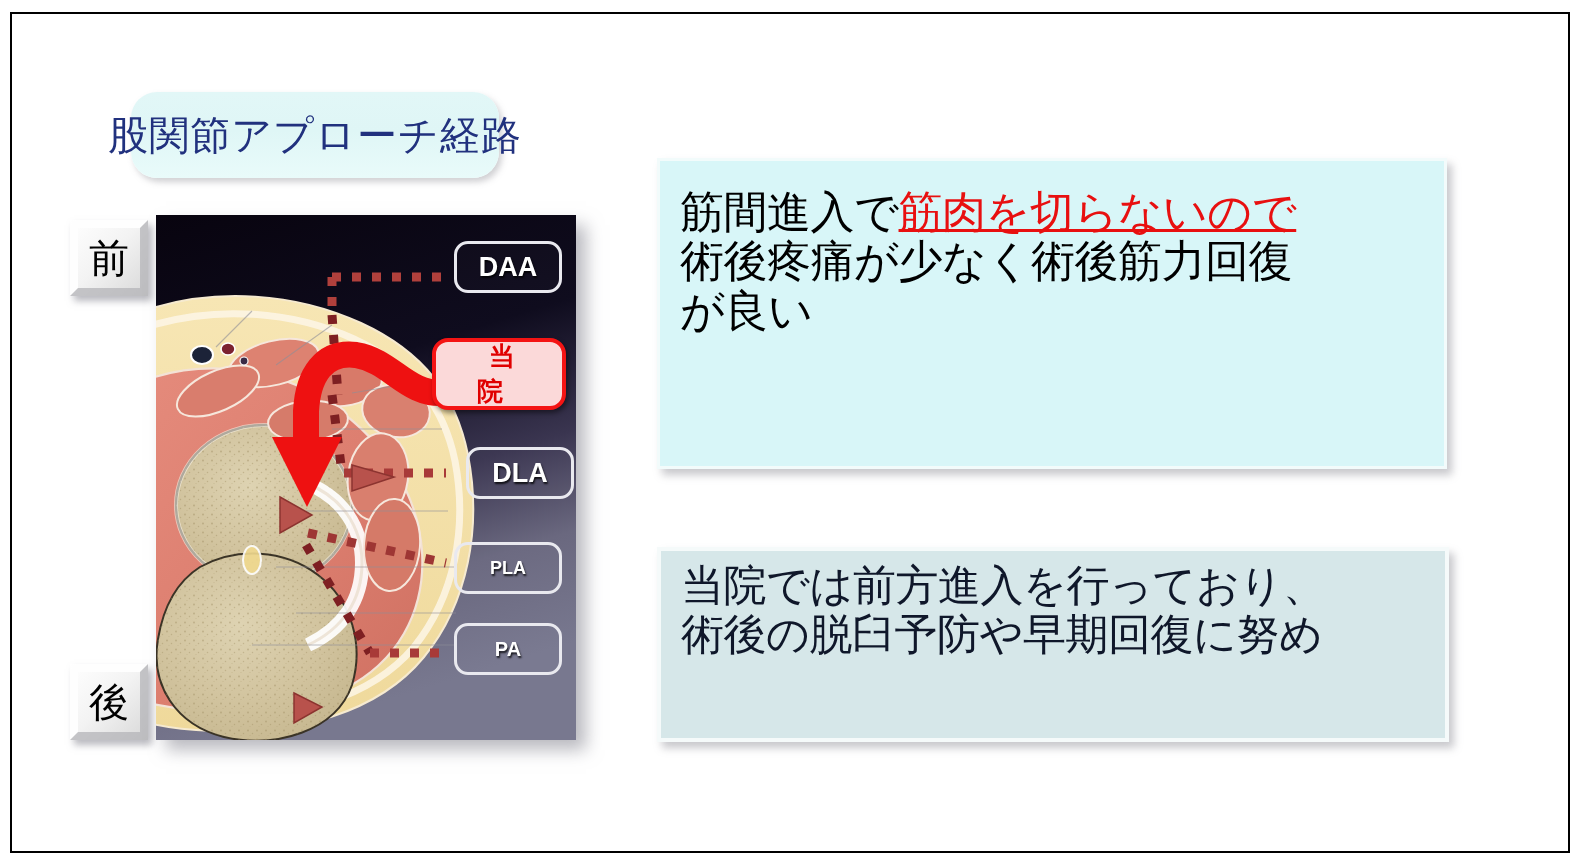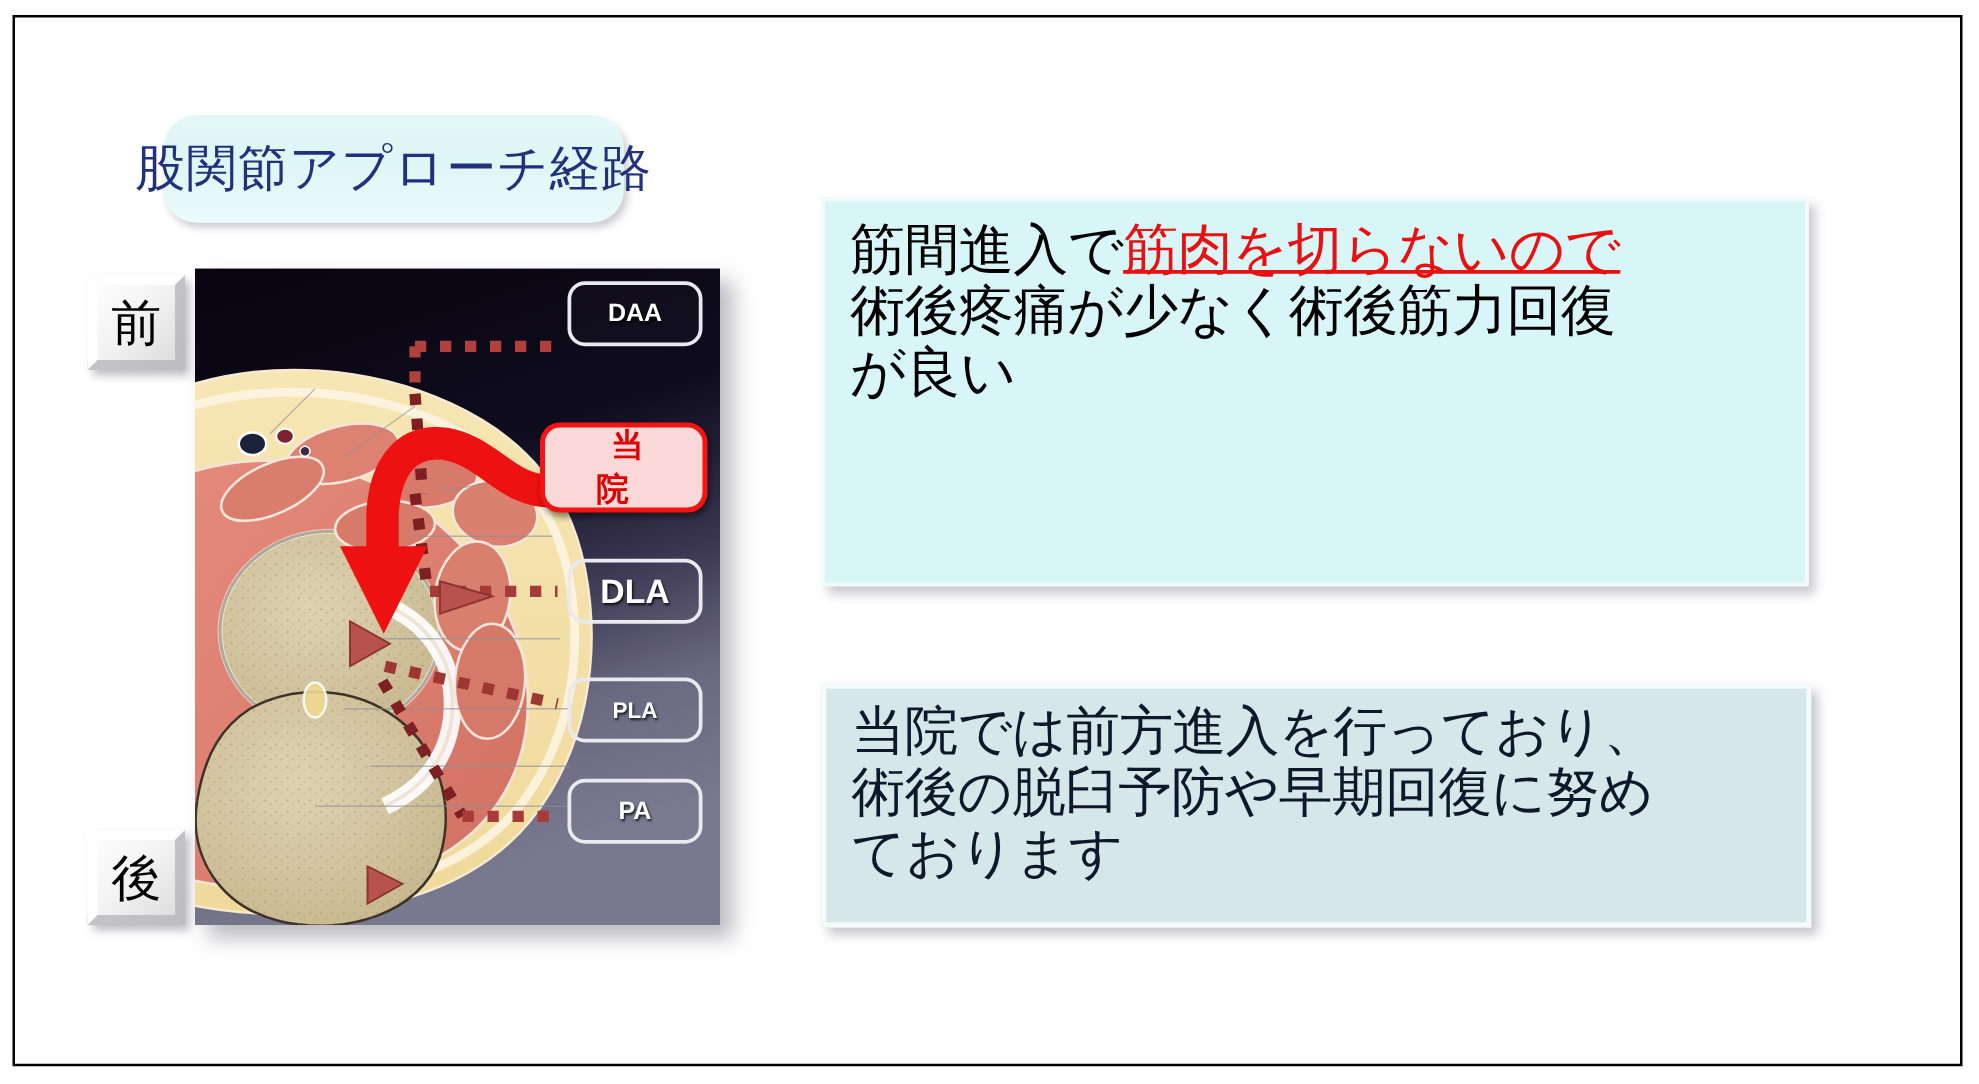--- a/index.html
+++ b/index.html
@@ -59,22 +59,22 @@
     position:absolute;
     border:3px solid #e9e9ef;
     border-radius:14px;
     color:#ffffff;
     font-weight:bold;
     display:flex;align-items:center;justify-content:center;
     box-sizing:border-box;
     text-shadow:1px 2px 2px rgba(0,0,0,.8);
     background:rgba(255,255,255,.02);
   }
-  .lab-daa{left:298px;top:10px;width:108px;height:52px;font-size:20px;}
-  .lab-dla{left:298px;top:232px;width:108px;height:52px;font-size:27px;}
+  .lab-daa{left:298px;top:26px;width:108px;height:52px;font-size:27px;}
+  .lab-dla{left:310px;top:232px;width:108px;height:52px;font-size:27px;}
   .lab-pla{left:298px;top:327px;width:108px;height:52px;font-size:18px;}
   .lab-pa {left:298px;top:408px;width:108px;height:52px;font-size:20px;}
 
   .lab-tohin{
     position:absolute;left:276px;top:123px;width:134px;height:72px;
     border:4px solid #f41414;
     border-radius:16px;
     background:#fbd9d9;
     color:#e00000;
     font-size:26px;font-weight:bold;
@@ -134,21 +134,21 @@
     text-decoration:underline;
     text-decoration-thickness:5px;
     text-underline-offset:4px;
     text-shadow:4px 4px 3px rgba(140,140,145,.65);
     margin:2px 0 0 4px;
     white-space:nowrap;
   }
   .body-text{
     font-size:44px;line-height:1.12;
     color:#000000;
-    margin:6px 0 0 2px;
+    margin:18px 0 0 2px;
     letter-spacing:-0.5px;
   }
   .em-red{
     color:#e81010;
     text-decoration:underline;
     text-decoration-thickness:3px;
     text-underline-offset:2px;
   }
   .body-text-2{
     font-size:43px;line-height:1.14;
@@ -305,15 +305,15 @@
     <div class="fig-label lab-pa">
       <span>PA</span>
     </div>
   </div>
 
   <div class="callout callout-top">
     <div class="body-text"><span>筋間進入で</span><span class="em-red">筋肉を切らないので</span><br><span>術後疼痛が少なく術後筋力回復</span><br><span>が良い</span></div>
   </div>
 
   <div class="callout callout-bottom">
-    <div class="body-text-2"><span>当院では前方進入を行っており、</span><br><span>術後の脱臼予防や早期回復に努め</span><br><span>ております</span></div>
+    <div class="body-text-2"><span>当院では前方進入を行っており、</span><br><span>術後の脱臼予防や早期回復に努め</span><br></div>
   </div>
 </div>
 
 </body></html>

